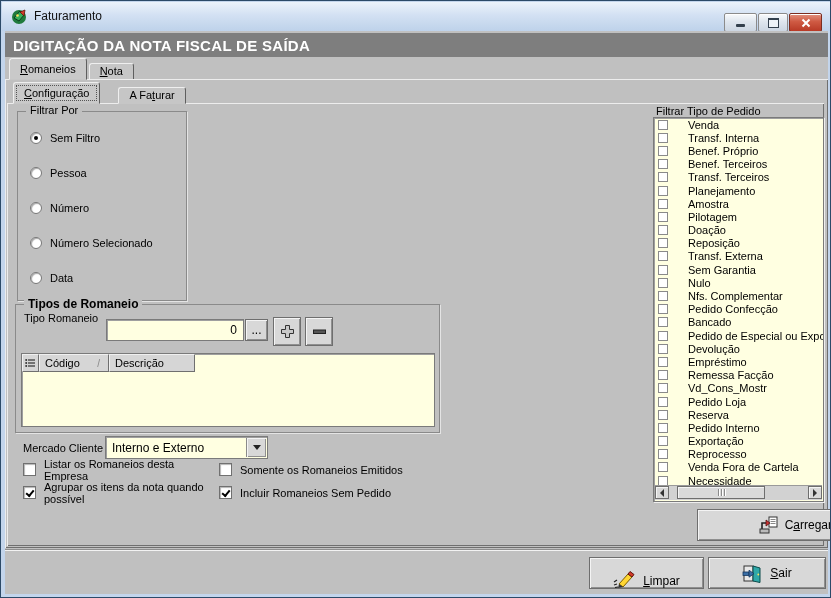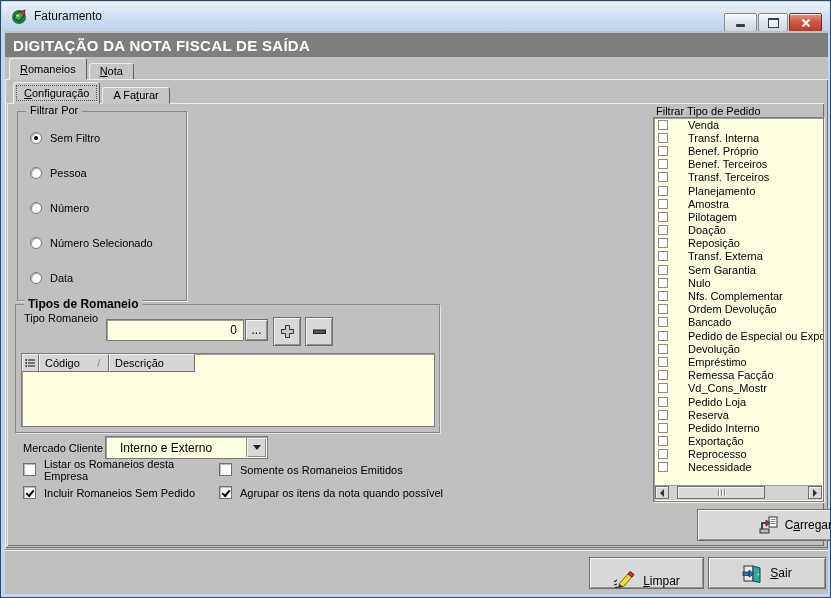--- a/index.html
+++ b/index.html
@@ -9,21 +9,21 @@
   .win-title{position:absolute;left:32px;top:7px;font-size:12px;color:#111;text-align:right;}
   .winbtn{position:absolute;top:11px;height:17px;border:1px solid #8b8b8b;border-radius:2px;background:linear-gradient(#f8fafc,#dfe6ee 45%,#ccd6e2);box-shadow:inset 0 1px 0 #fff;display:flex;align-items:center;justify-content:center;}
   .winbtn.close{background:linear-gradient(#e29280,#cf5a43 45%,#b83a26);border-color:#7c2d20;}
   .glyph-min{width:9px;height:3px;background:#33404d;margin-top:6px;border-radius:1px;}
   .glyph-max{width:9px;height:7px;border:1px solid #33404d;border-top-width:2px;background:#eef3f8;}
   .client{position:absolute;left:4px;top:30px;width:823px;height:563px;background:#c0c0c0;}
   .header{position:absolute;left:4px;top:32px;width:823px;height:24px;background:#7e7e7e;display:flex;align-items:center;}
   .header .t{color:#fff;font-weight:bold;font-size:15px;margin-left:8px;letter-spacing:.3px;}
   .tabs{position:absolute;display:flex;align-items:flex-end;}
   .tabs-main{left:8px;top:59px;height:20px;}
-  .tabs-sub{left:12px;top:84px;height:19px;}
+  .tabs-sub{left:12px;top:84px;height:19px;gap:16px;}
   .tab{position:relative;padding:1px 10px 2px;font-size:11px;color:#000;background:#c6c6c6;border:1px solid;border-color:#efefef #5f5f5f #c6c6c6 #efefef;border-radius:3px 3px 0 0;margin-right:2px;cursor:default;white-space:nowrap;}
   .tab.on{background:#c9c9c9;padding-top:4px;padding-bottom:4px;z-index:3;}
   .tabs-sub .tab.on::after{content:"";position:absolute;left:2px;right:2px;top:2px;bottom:2px;border:1px dotted #555;}
   .accel{text-decoration:underline;}
   .page1{position:absolute;left:4px;top:78px;width:823px;height:469px;box-shadow:inset 1px 1px 0 #ededed,inset -1px -1px 0 #6f6f6f;}
   .page2{position:absolute;left:6px;top:102px;width:817px;height:443px;box-shadow:inset 1px 1px 0 #ededed,inset -1px -1px 0 #6f6f6f;}
   .groupbox{position:absolute;border:1px solid #8a8a8a;box-shadow:1px 1px 0 #e4e4e4;}
   .legend{position:absolute;top:-8px;left:8px;background:#c0c0c0;padding:0 4px;font-size:11px;}
   .legend.bold{font-weight:bold;font-size:12px;}
   .radio-col{position:absolute;left:12px;top:20px;display:flex;flex-direction:column;gap:23px;}
@@ -165,47 +165,47 @@
           <span class="sortg">/</span>
         </div>
         <div class="hcell" style="width:86px;">
           <span>Descrição</span>
         </div>
       </div>
     </div>
   </div>
 
   <span class="lbl" style="position:absolute;left:22px;top:441px;">Mercado Cliente</span>
-  <div class="field" style="position:absolute;left:104px;top:435px;width:163px;height:23px;padding-left:14px;">
+  <div class="field" style="position:absolute;left:104px;top:435px;width:163px;height:23px;padding-left:6px;">
     <span>Interno e Externo</span>
     <div class="combo-arrow-btn">
         <div class="tri-d"></div>
       </div>
   </div>
 
   <div class="cbgrid">
 
       <div class="opt">
         <span class="cb"></span>
         <span class="lbl">Listar os Romaneios desta Empresa</span>
       </div>
 
       <div class="opt">
         <span class="cb"></span>
         <span class="lbl">Somente os Romaneios Emitidos</span>
       </div>
 
       <div class="opt">
         <span class="cb on"></span>
-        <span class="lbl">Incluir Romaneios Sem Pedido</span>
+        <span class="lbl">Agrupar os itens da nota quando possível</span>
       </div>
 
       <div class="opt">
         <span class="cb on"></span>
-        <span class="lbl">Agrupar os itens da nota quando possível</span>
+        <span class="lbl">Incluir Romaneios Sem Pedido</span>
       </div>
     </div>
 
   <span class="lbl" style="position:absolute;left:655px;top:104px;">Filtrar Tipo de Pedido</span>
   <div class="list">
     <div>
 
         <div class="lrow">
           <span class="lcb"></span>
           <span>Venda</span>
@@ -271,21 +271,21 @@
           <span>Nulo</span>
         </div>
 
         <div class="lrow">
           <span class="lcb"></span>
           <span>Nfs. Complementar</span>
         </div>
 
         <div class="lrow">
           <span class="lcb"></span>
-          <span>Ordem Devolução</span>
+          <span>Pedido Confecção</span>
         </div>
 
         <div class="lrow">
           <span class="lcb"></span>
           <span>Bancado</span>
         </div>
 
         <div class="lrow">
           <span class="lcb"></span>
           <span>Pedido de Especial ou Exporta</span>
@@ -329,20 +329,24 @@
         <div class="lrow">
           <span class="lcb"></span>
           <span>Exportação</span>
         </div>
 
         <div class="lrow">
           <span class="lcb"></span>
           <span>Reprocesso</span>
         </div>
 
+        <div class="lrow">
+          <span class="lcb"></span>
+          <span>Venda Fora de Cartela</span>
+        </div>
 
         <div class="lrow">
           <span class="lcb"></span>
           <span>Necessidade</span>
         </div>
       </div>
     <div class="hscroll">
       <div class="sbtn" style="left:0;">
           <div class="tri-l"></div>
         </div>

